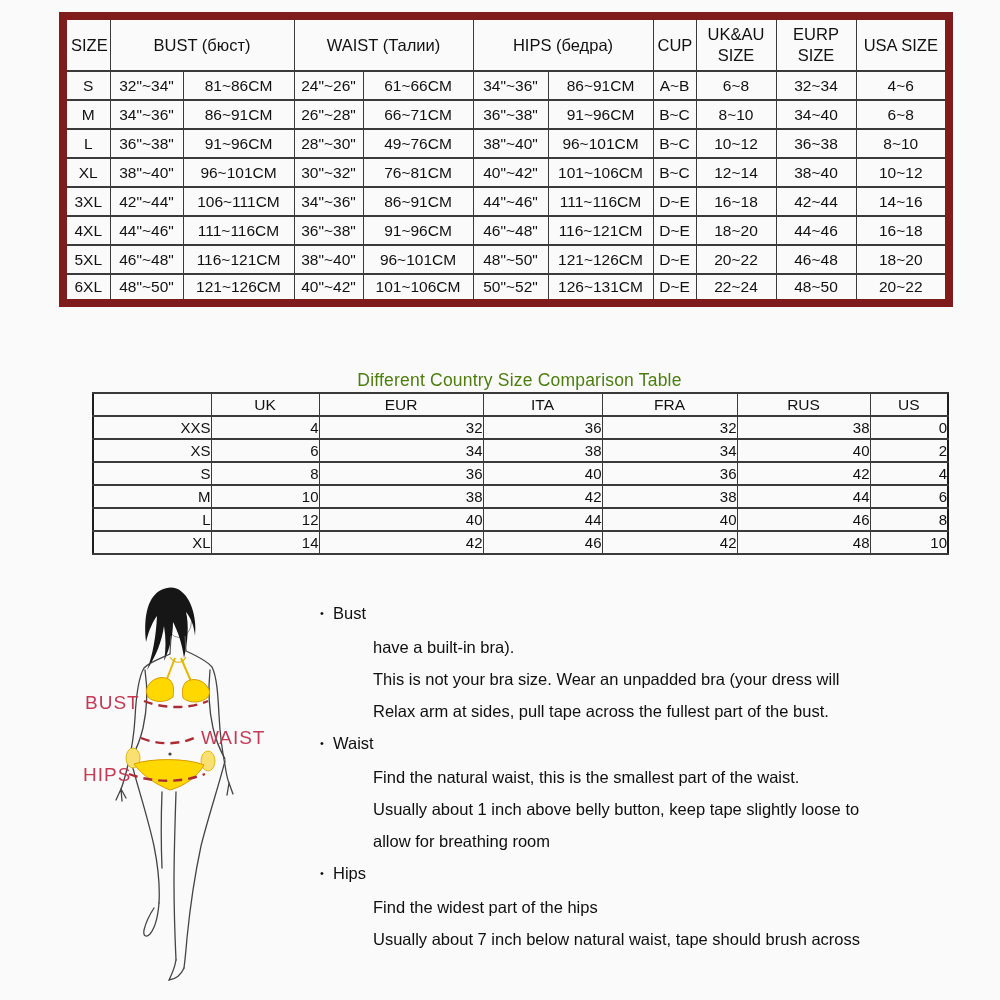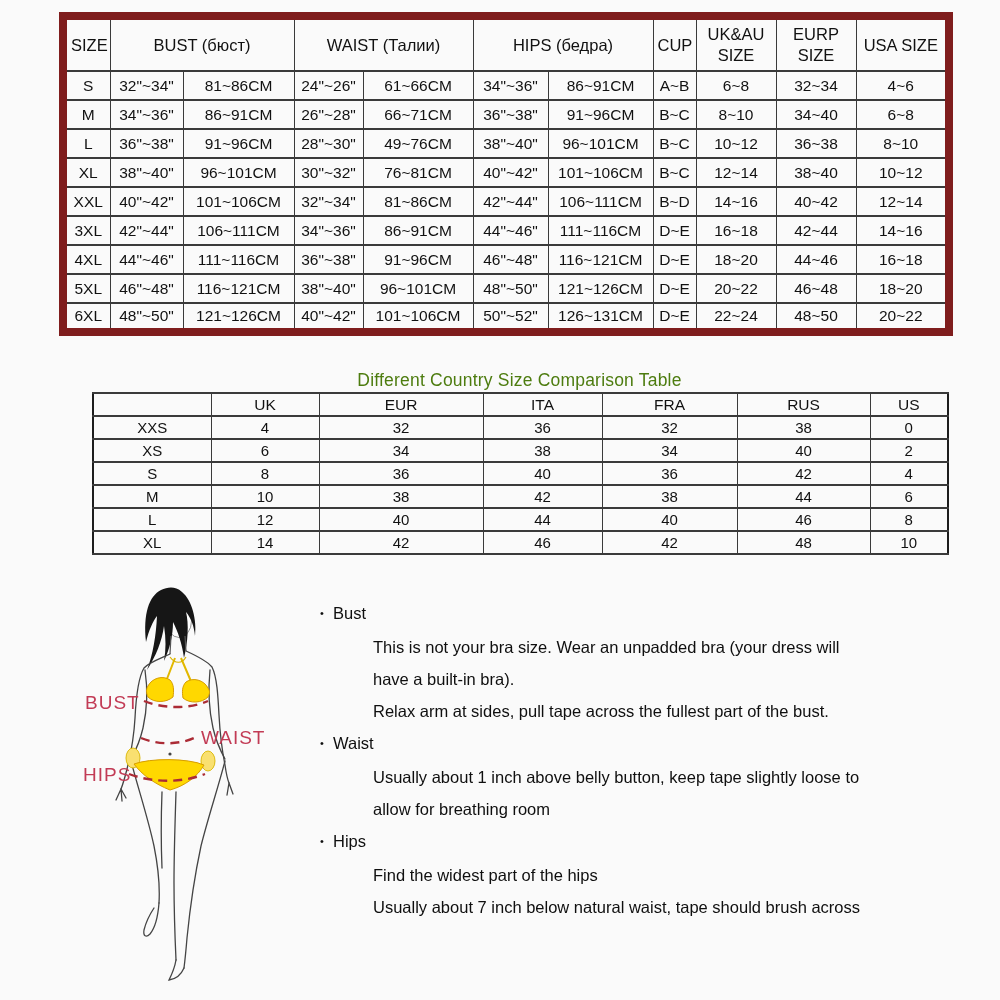--- a/index.html
+++ b/index.html
@@ -26,21 +26,21 @@
   .size-table { position:absolute; left:59px; top:12px; width:888px; border:8px solid #7f1d1d; }
   .size-table th { height:55px; font-size:16.5px; line-height:1.25; white-space:normal; padding:0 4px; }
   .size-table td { height:29px; font-size:15.5px; }
   
   .cmp-title {
     position:absolute; left:92px; top:370px; width:855px;
     text-align:center; font-size:17.5px; color:#4d7c0f; letter-spacing:0.2px;
   }
   .cmp-table { position:absolute; left:92px; top:392px; width:855px; border:2px solid #1d1d1d;padding-left:6px; }
   .cmp-table th { height:23px; font-size:15.5px; }
-  .cmp-table td { height:23px; font-size:15px; }
+  .cmp-table td { height:23px; font-size:15px;text-align:right; }
   
   .figure-wrap { position:absolute; left:58px; top:578px; width:264px; height:410px; }
   .figure-wrap svg { width:100%; height:100%; }
   .fig-label { font-family:"Liberation Sans", sans-serif; font-size:19px; letter-spacing:1px; }
   
   .instructions {
     position:absolute; left:320px; top:597px; width:668px;
     font-size:16.5px; line-height:32px; color:#0f0f0f;
   }
   .instr-heading { display:flex; align-items:baseline; }
@@ -123,33 +123,20 @@
         <td>30"~32"</td>
         <td>76~81CM</td>
         <td>40"~42"</td>
         <td>101~106CM</td>
         <td>B~C</td>
         <td>12~14</td>
         <td>38~40</td>
         <td>10~12</td>
       </tr>
       <tr>
-        <td>XXL</td>
-        <td>40"~42"</td>
-        <td>101~106CM</td>
-        <td>32"~34"</td>
-        <td>81~86CM</td>
-        <td>42"~44"</td>
-        <td>106~111CM</td>
-        <td>B~D</td>
-        <td>14~16</td>
-        <td>40~42</td>
-        <td>12~14</td>
-      </tr>
-      <tr>
         <td>3XL</td>
         <td>42"~44"</td>
         <td>106~111CM</td>
         <td>34"~36"</td>
         <td>86~91CM</td>
         <td>44"~46"</td>
         <td>111~116CM</td>
         <td>D~E</td>
         <td>16~18</td>
         <td>42~44</td>
@@ -326,28 +313,29 @@
     <text class="fig-label" x="143" y="166" fill="#c23b55">WAIST</text>
     <text class="fig-label" x="25" y="203" fill="#c23b55">HIPS</text>
   </svg>
 </div>
 
 <div class="instructions">
   <div class="instr-heading">
     <span class="bullet">•</span>
     <span>Bust</span>
   </div>
+  <div class="instr-line">have a built-in bra).</div>
   <div class="instr-line">This is not your bra size. Wear an unpadded bra (your dress will</div>
-  <div class="instr-line">have a built-in bra).</div>
   <div class="instr-line">Relax arm at sides, pull tape across the fullest part of the bust.</div>
 
   <div class="instr-heading">
     <span class="bullet">•</span>
     <span>Waist</span>
   </div>
+  <div class="instr-line">Find the natural waist, this is the smallest part of the waist.</div>
   <div class="instr-line">Usually about 1 inch above belly button, keep tape slightly loose to</div>
   <div class="instr-line">allow for breathing room</div>
 
   <div class="instr-heading">
     <span class="bullet">•</span>
     <span>Hips</span>
   </div>
   <div class="instr-line">Find the widest part of the hips</div>
   <div class="instr-line">Usually about 7 inch below natural waist, tape should brush across</div>
 </div>

